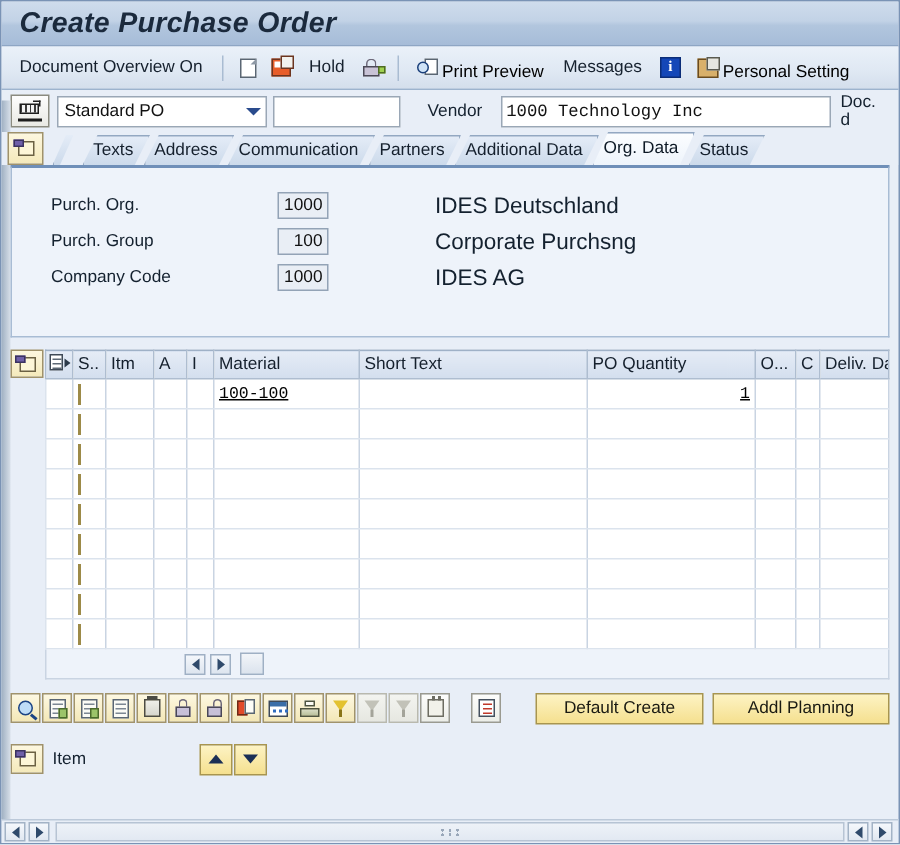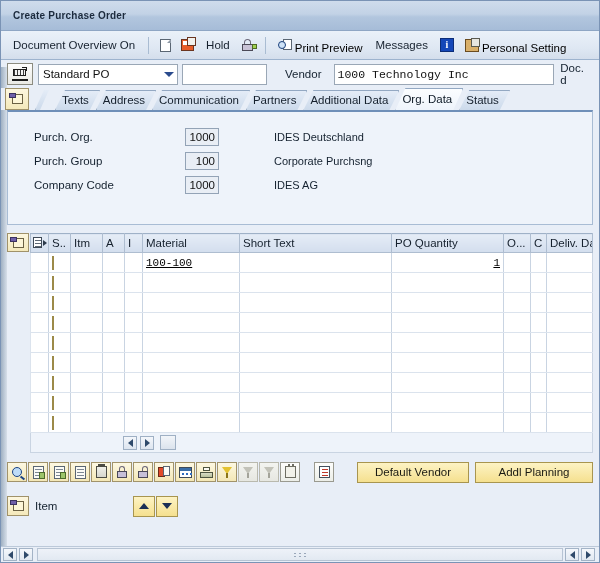--- a/index.html
+++ b/index.html
@@ -24,21 +24,22 @@
   .titlebar {
     height: 30px;
     background: linear-gradient(to bottom, #cfdcec 0%, #c2d2e6 45%, #b2c6de 55%, #a6bcd8 100%);
     border-bottom: 1px solid #8ea6c4;
     display: flex;
     align-items: center;
     padding-left: 12px;
   }
   .titlebar .title {
     font-weight: bold;
-    font-size: 10px;
+    font-style: italic;
+    font-size: 19px;
     color: #1b2a3d;
     letter-spacing: .2px;
   }
 
   
   .apptoolbar {
     height: 29px;
     background: linear-gradient(to bottom, #eaf1f9 0%, #dfe8f3 60%, #d4deec 100%);
     border-bottom: 1px solid #9db3ce;
     display: flex;
@@ -328,22 +329,22 @@
     background: #e9eef5;
     border: 1px solid #93a3b6;
     font-size: 11.5px;
     padding: 0 3px;
     display: inline-flex;
     align-items: center;
     justify-content: flex-end;
     color: #111;
   }
   .field-desc {
-    margin-left: 12px;
-    font-size: 11px;
+    margin-left: 28px;
+    font-size: 15px;
     color: #14212f;
   }
 
   
   .grid-wrap {
     margin: 8px 6px 0 6px;
     position: relative;
   }
   .grid-left-ico {
     width: 22px; height: 19px;
@@ -964,21 +965,21 @@
     <span class="icobtn plain">
         <span class="g-plug"></span>
       </span>
     <span class="gap"></span>
     <span class="icobtn plain">
         <span class="g-list">
           <span class="ln"></span>
         </span>
       </span>
     <span class="btnspacer"></span>
-    <span class="btn" style="width:112px;">Default Vendor</span>
+    <span class="btn" style="width:112px;">Default Create</span>
     <span class="btn" style="width:118px;margin-left:5px;">Addl Planning</span>
   </div>
 
   <div class="itemrow">
     <span class="item-ico">
       <span class="ic-fold">
           <span class="sheet"></span>
           <span class="flag"></span>
         </span>
     </span>

